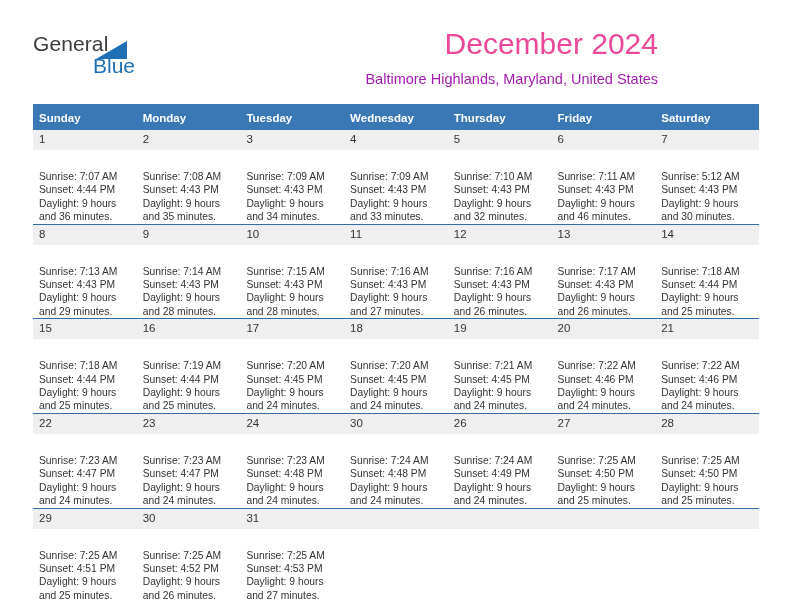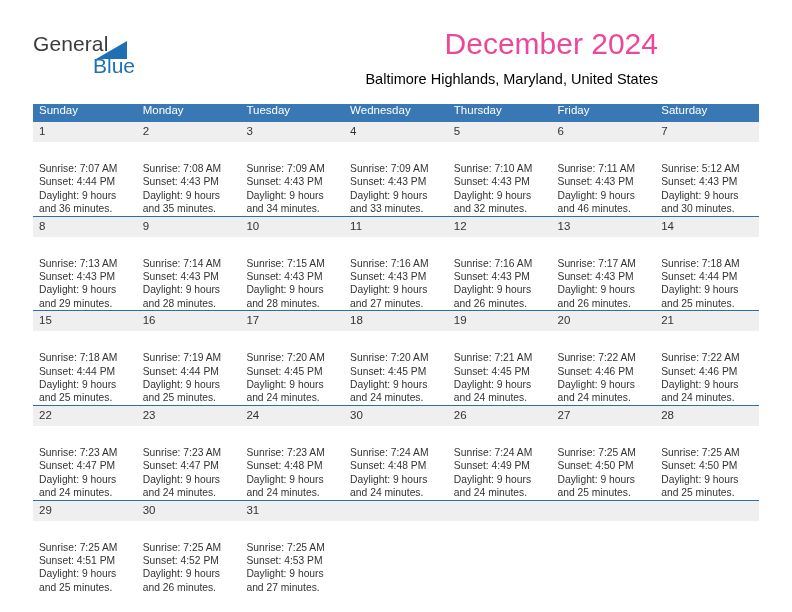--- a/index.html
+++ b/index.html
@@ -71,41 +71,41 @@
   }
   .cal-title {
     font-size: 30px;
     color: #ec4899;
     line-height: 36px;
     white-space: nowrap;
   }
   .cal-subtitle {
     margin-top: 8px;
     font-size: 14.5px;
-    color: #000000;
+    color: #a21caf;
     line-height: 18px;
     white-space: nowrap;
   }
 
   
   .calendar {
     position: absolute;
     left: 33px;
     top: 104px;
     width: 726px;
     border-collapse: collapse;
     table-layout: fixed;
   }
   .calendar th {
     background: #3a78b5;
     color: #ffffff;
     font-size: 11.5px;
-    font-weight: normal;
+    font-weight: bold;
     text-align: left;
-    padding: 0 0 6px 6px;
+    padding: 8px 0 6px 6px;
     height: 11px;
     border: none;
   }
   .calendar td {
     width: 103.71px;
     vertical-align: top;
     padding: 0;
     border: none;
     border-top: 1.4px solid #2f6ca8;
     background: #ffffff;

